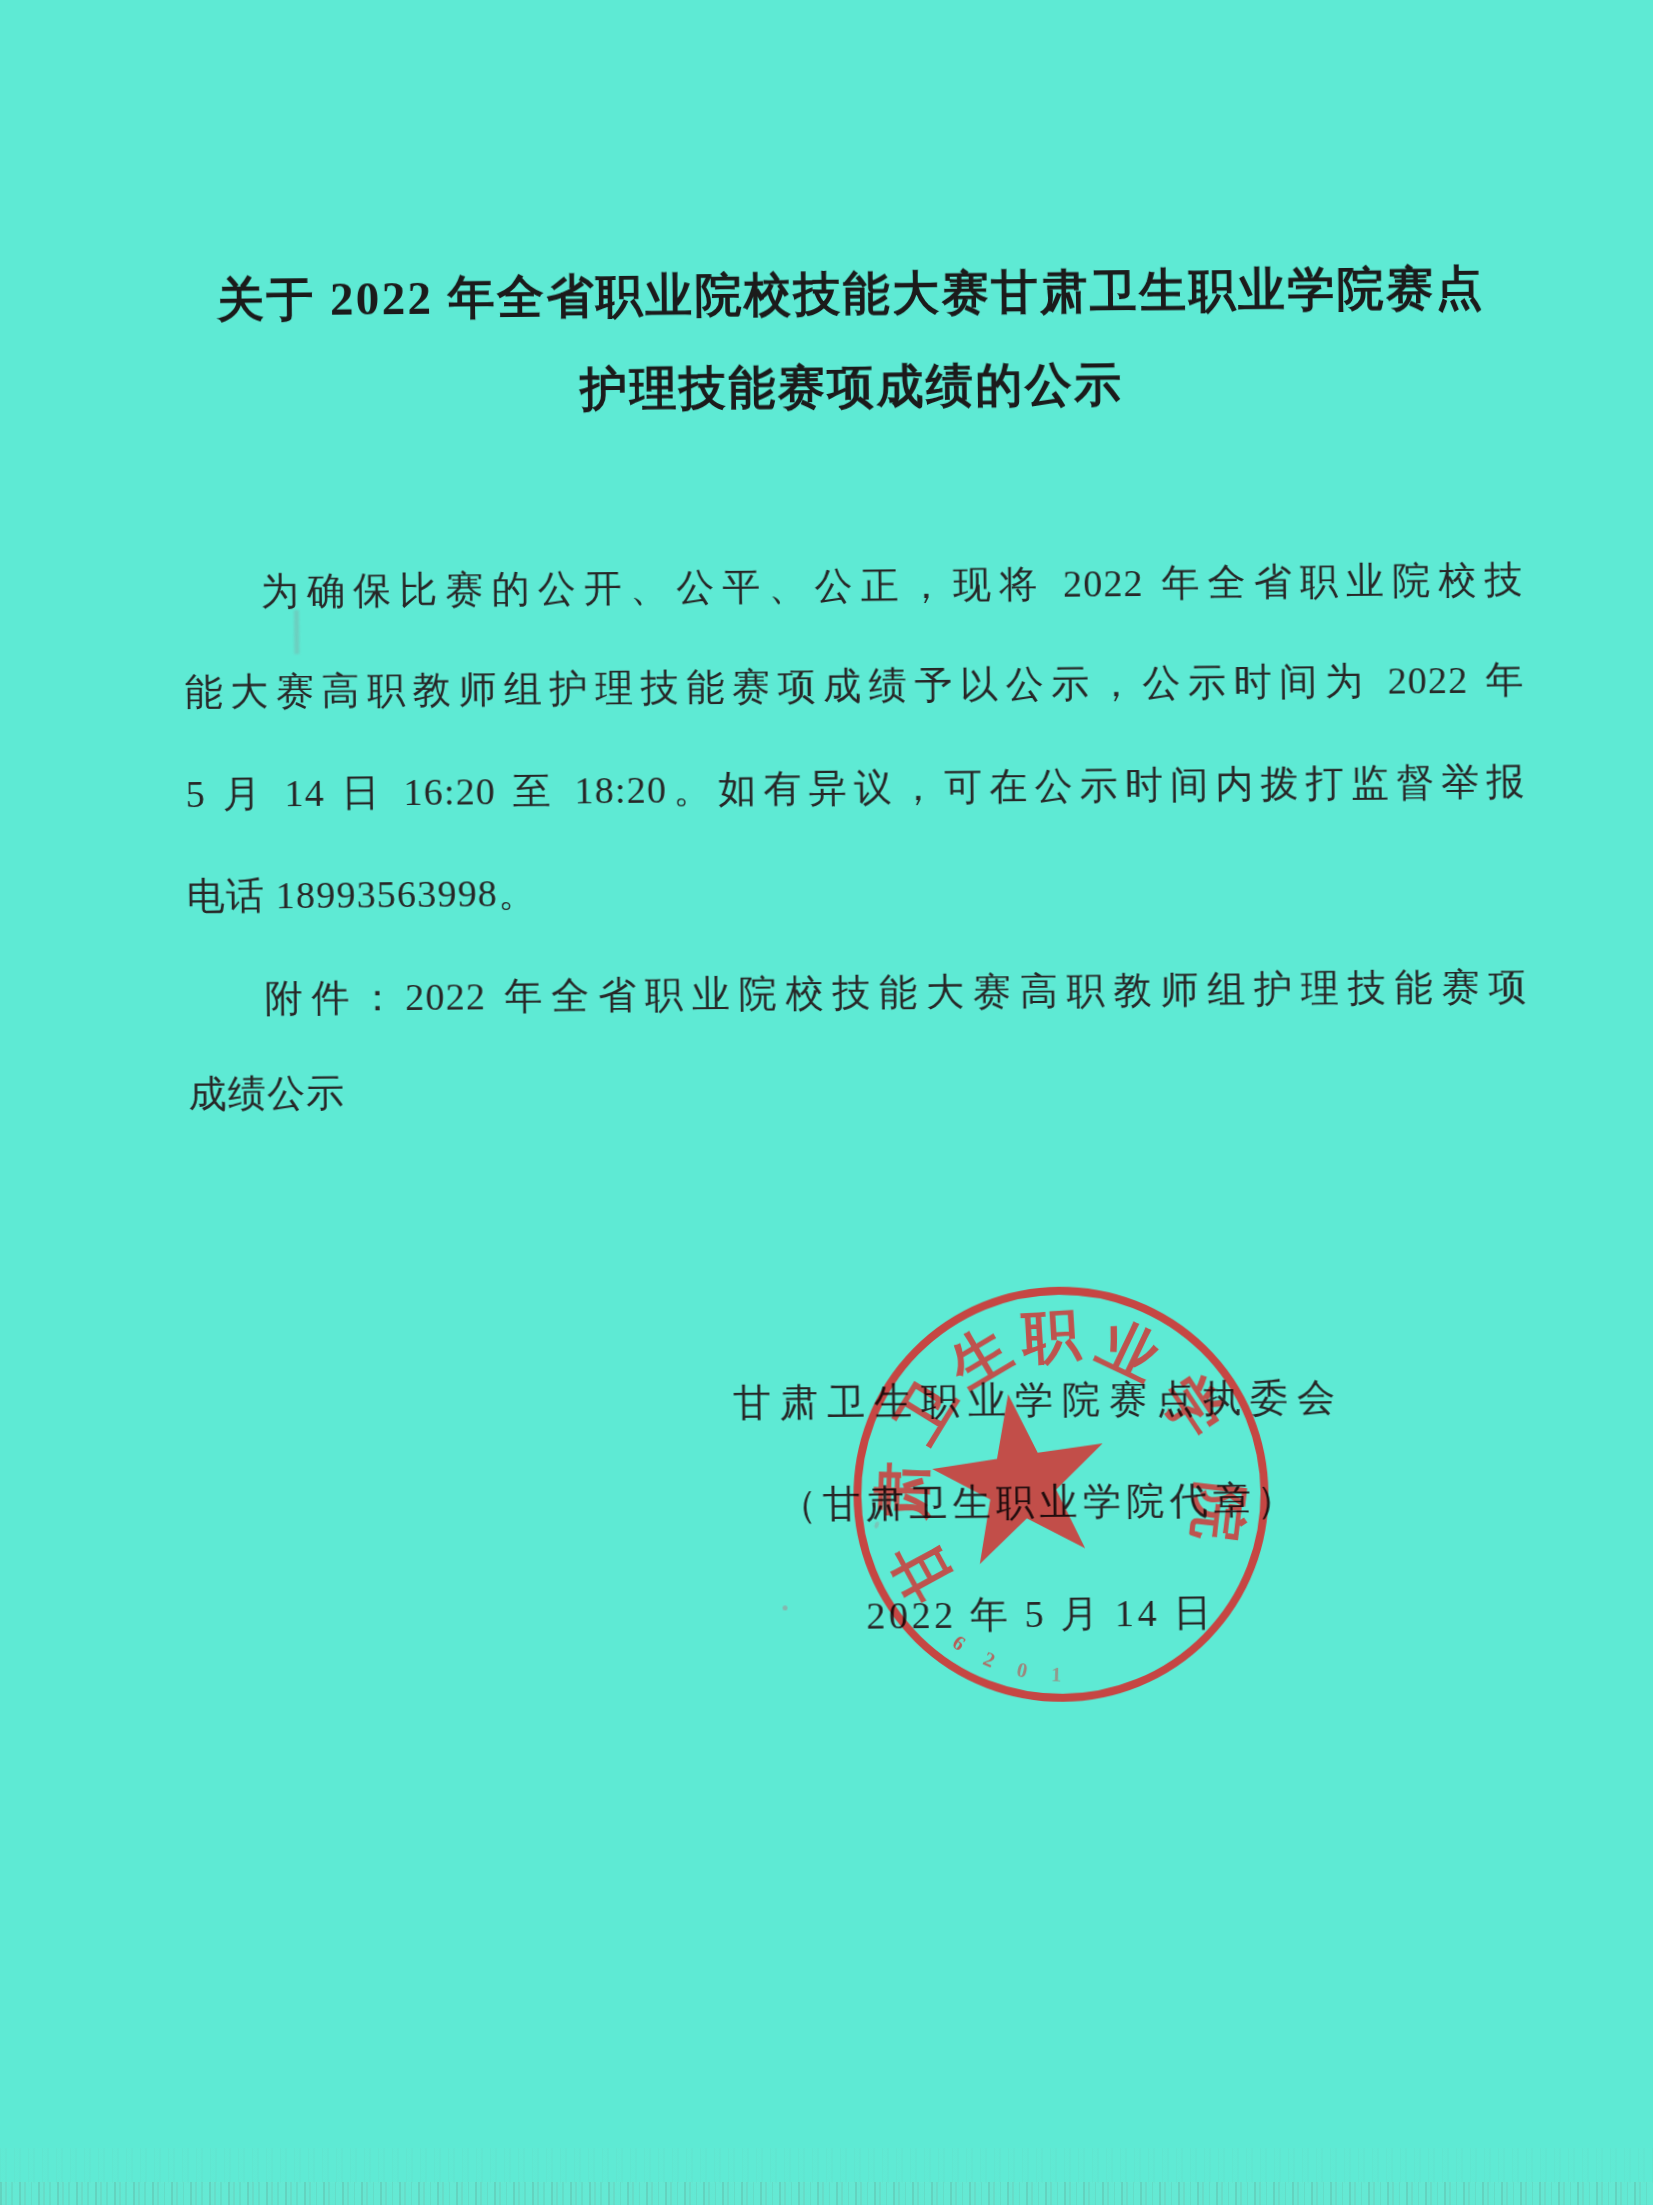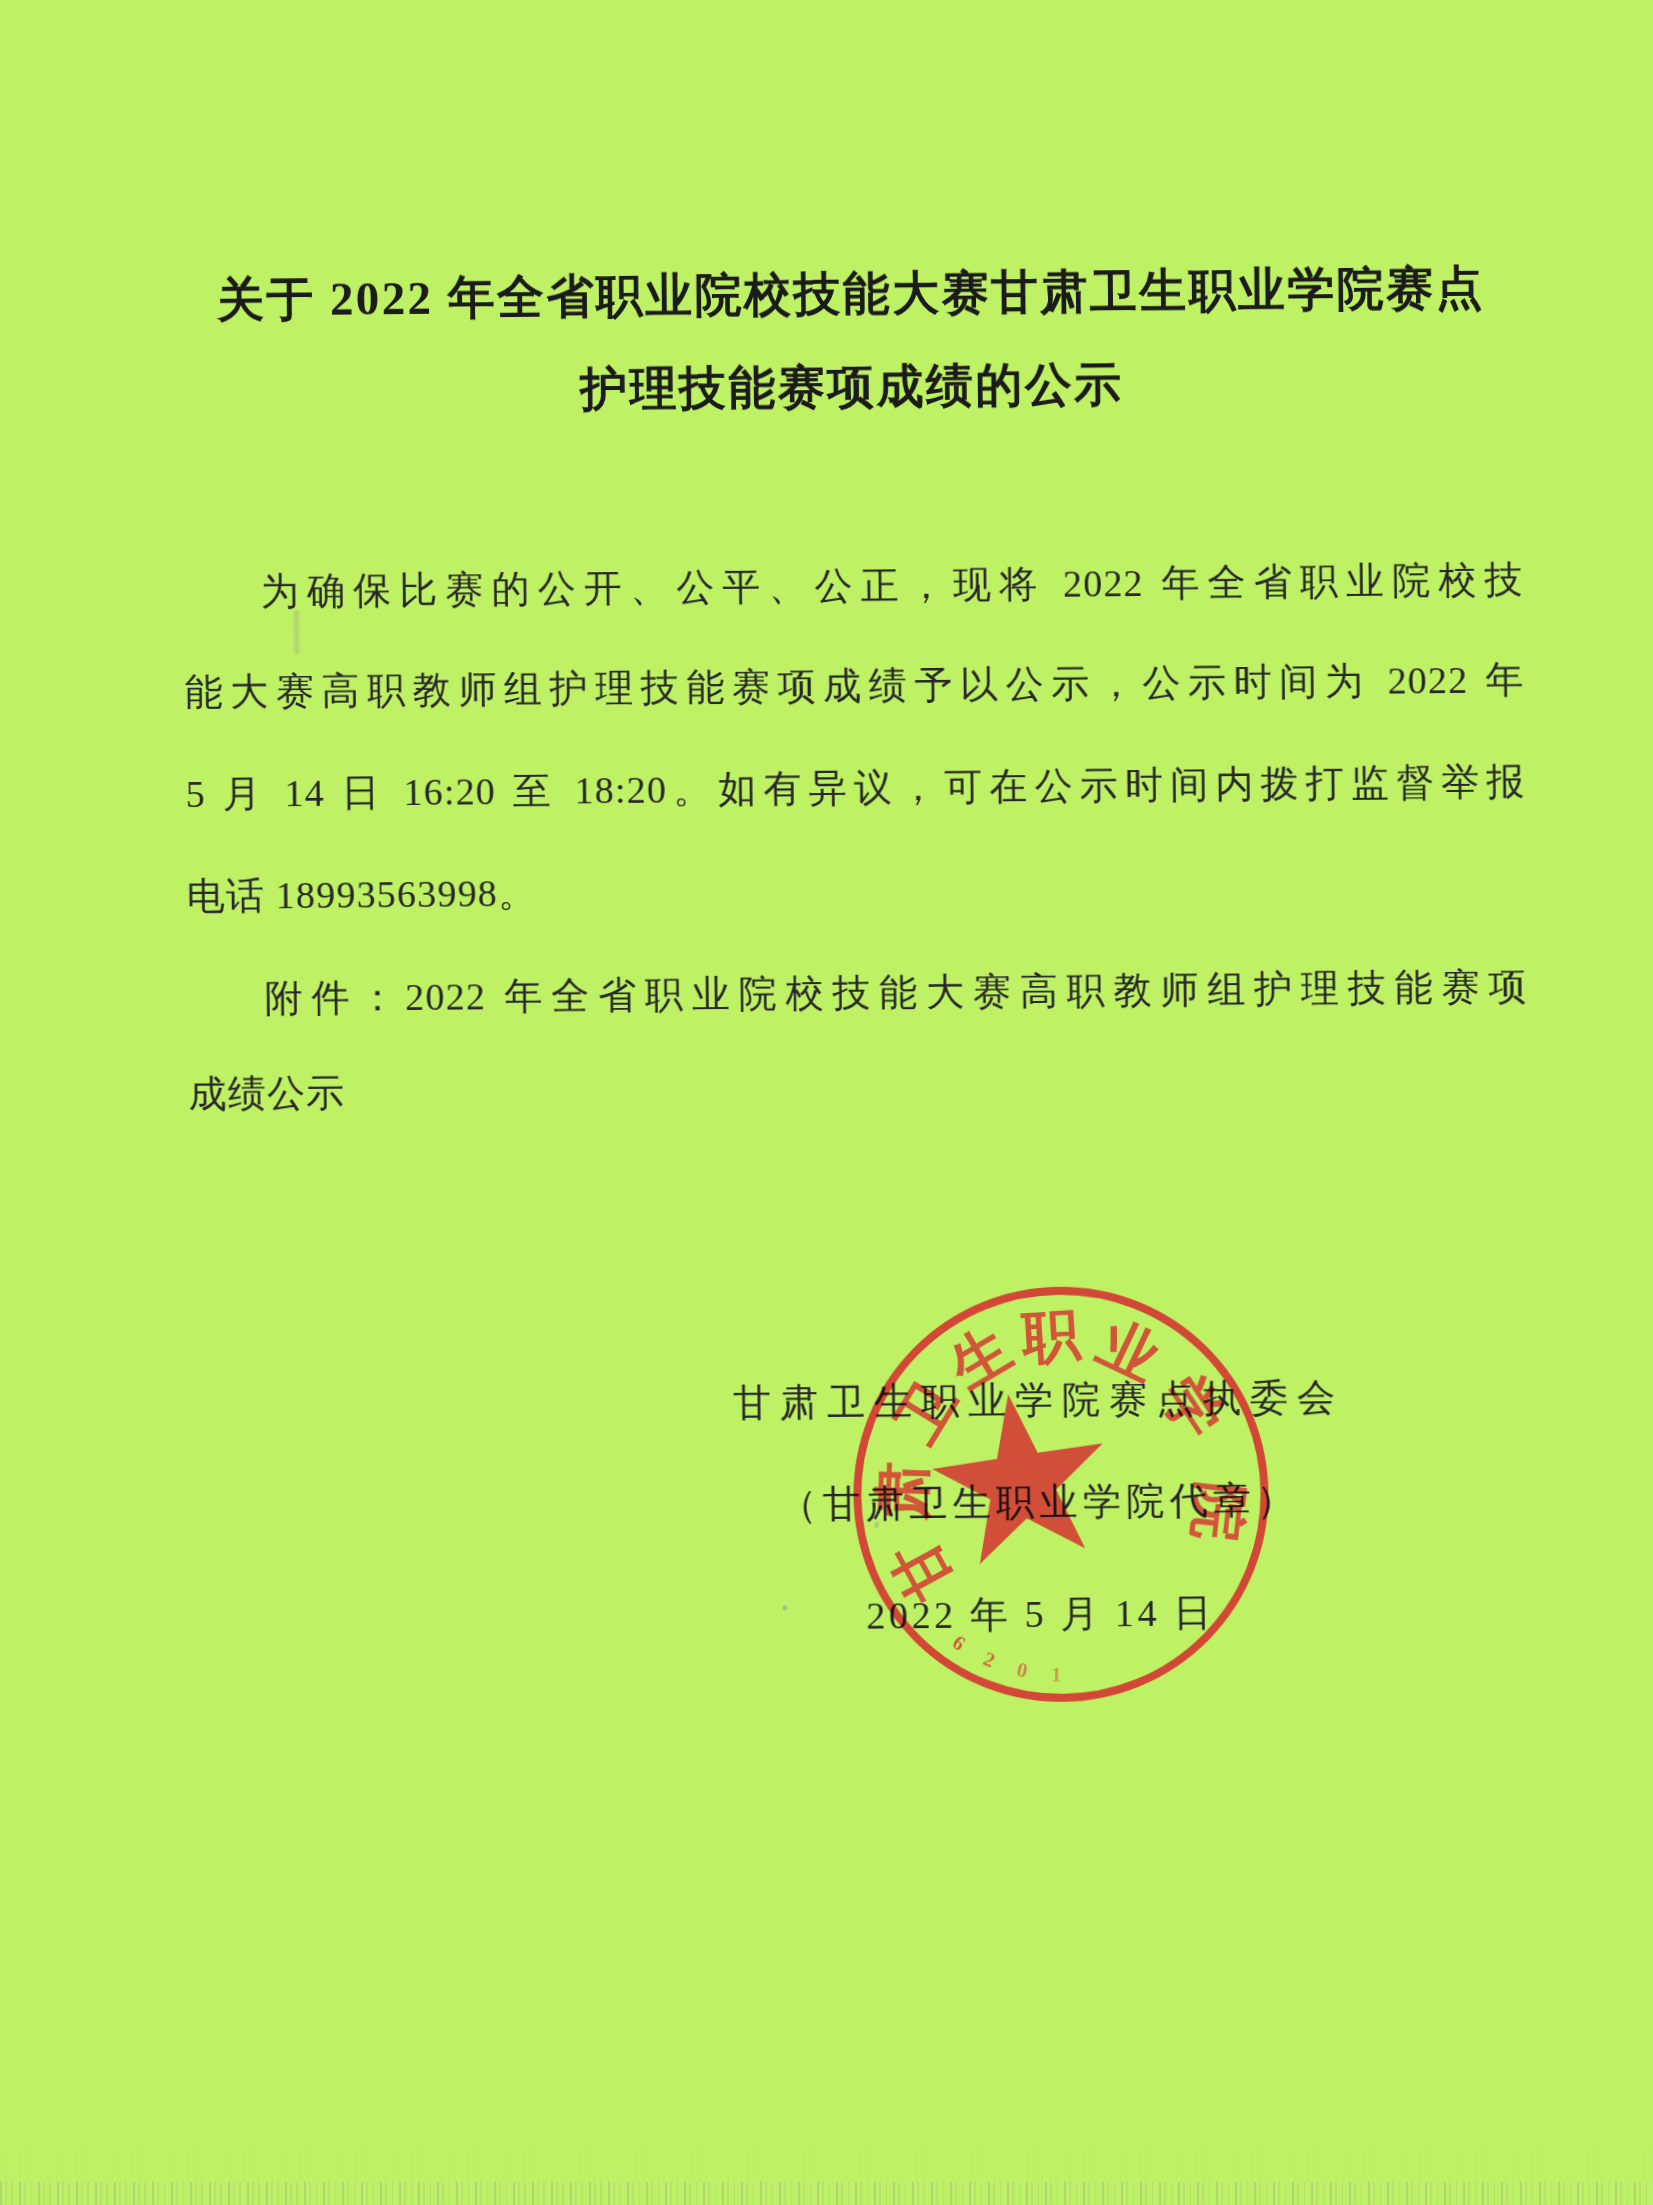--- a/index.html
+++ b/index.html
@@ -1,19 +1,19 @@
 <!DOCTYPE html>
 <html style="font-size:9.7px"><head>
 <meta charset="utf-8">
 <style>
   html,body{margin:0;padding:0;background:#e8e8e6;}
   .page{
     position:relative;
     width:1654px;height:2205px;
-    background:#bef264;
+    background:#5eead4;
     overflow:hidden;
     font-family:"Liberation Serif","DejaVu Serif",serif;
     color:#272727;
   }
   .tilt{
     position:absolute;inset:0;
     transform:rotate(-0.55deg);
     transform-origin:50% 42%;
   }
   .line{

